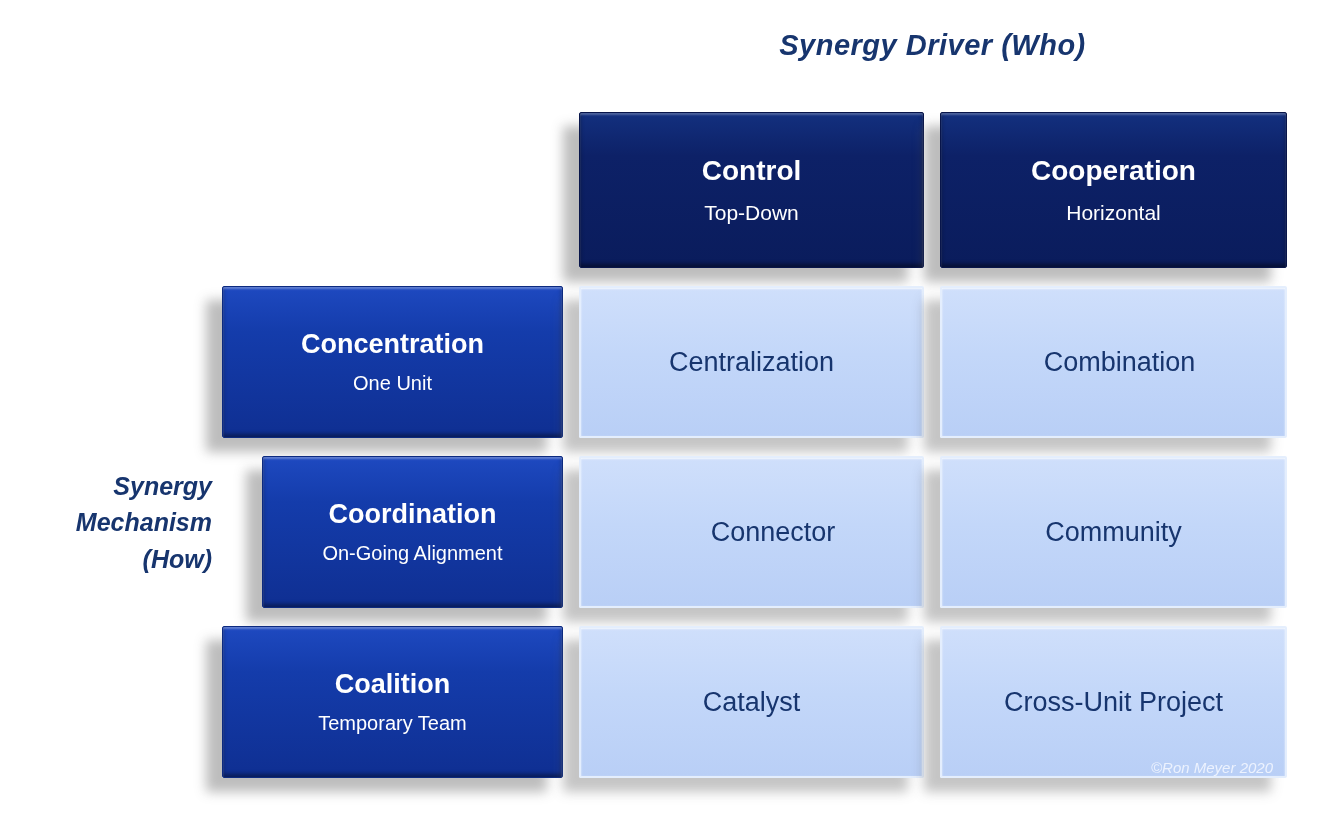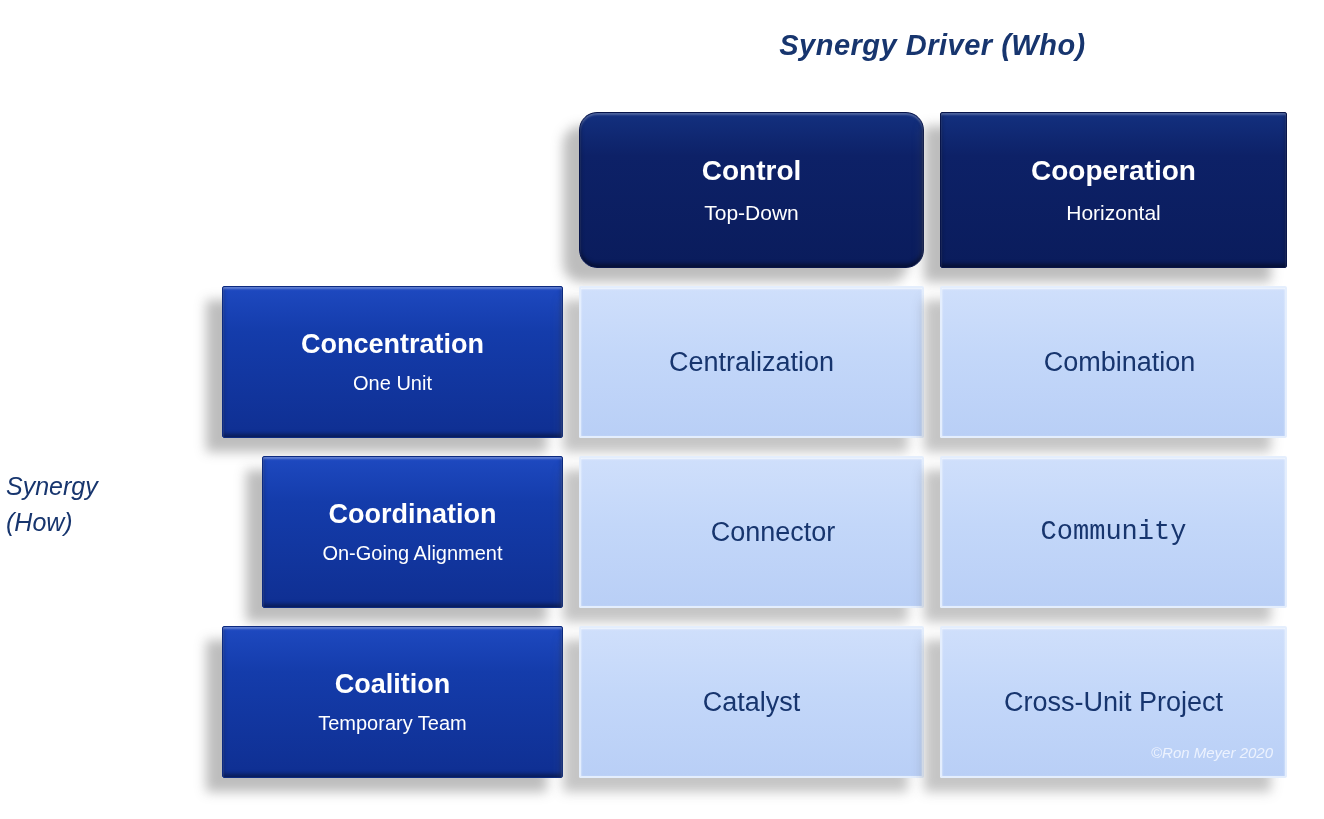--- a/index.html
+++ b/index.html
@@ -27,27 +27,26 @@
     font-weight: bold;
     font-style: italic;
     color: #17356e;
     letter-spacing: 0.5px;
   }
   .axis-label {
     position: absolute;
     left: 0px;
     top: 468px;
     width: 212px;
-    text-align: left;
+    text-align: right;
     font-size: 25px;
-    font-weight: normal;
+    font-weight: bold;
     font-style: italic;
     color: #17356e;
     line-height: 1.45;
-    margin-left: 6px;
   }
 
   
   .matrix {
     position: absolute;
     left: 222px;
     top: 112px;
     display: grid;
     grid-template-columns: 341px 345px 347px;
     grid-template-rows: 156px 152px 152px 152px;
@@ -110,49 +109,50 @@
     border: 2px solid #e4eefd;
     box-shadow: -16px 14px 12px rgba(90, 90, 90, 0.35),
                 inset 0 1px 2px rgba(255, 255, 255, 0.8);
     color: #17356e;
     font-size: 27px;
   }
 
   .copyright {
     position: absolute;
     right: 12px;
-    bottom: 15px;
+    bottom: 0;
     font-size: 15px;
     font-style: italic;
     color: #f2f6ff;
     opacity: 0.9;
   }
 
   
-  .g-r1c2 { grid-row: 1; grid-column: 2; border-radius: 18px; }
+  .g-r1c2 { grid-row: 1; grid-column: 2; }
   .g-r1c3 { grid-row: 1; grid-column: 3; }
   .g-r2c1 { grid-row: 2; grid-column: 1; }
   .g-r2c2 { grid-row: 2; grid-column: 2; }
   .g-r2c3 { grid-row: 2; grid-column: 3; padding-left: 12px; }
   .g-r3c1 { grid-row: 3; grid-column: 1; margin-left: 40px; }
   .g-r3c2 { grid-row: 3; grid-column: 2; padding-left: 43px; }
-  .g-r3c3 { grid-row: 3; grid-column: 3; font-family: Liberation Mono, monospace; }
+  .g-r3c3 { grid-row: 3; grid-column: 3; }
   .g-r4c1 { grid-row: 4; grid-column: 1; text-align: right; }
   .g-r4c2 { grid-row: 4; grid-column: 2; }
   .g-r4c3 { grid-row: 4; grid-column: 3; }
 </style>
 </head>
 <body>
 
 <div class="canvas">
 
   <div class="matrix-title">Synergy Driver (Who)</div>
 
   <div class="axis-label">
     <div>Synergy</div>
+    <div>Mechanism</div>
     <div>(How)</div>
   </div>
 
   <div class="matrix">
 
     <div class="box col-header g-r1c2">
       <div class="label">Control</div>
       <div class="sublabel">Top-Down</div>
     </div>
     <div class="box col-header g-r1c3">

